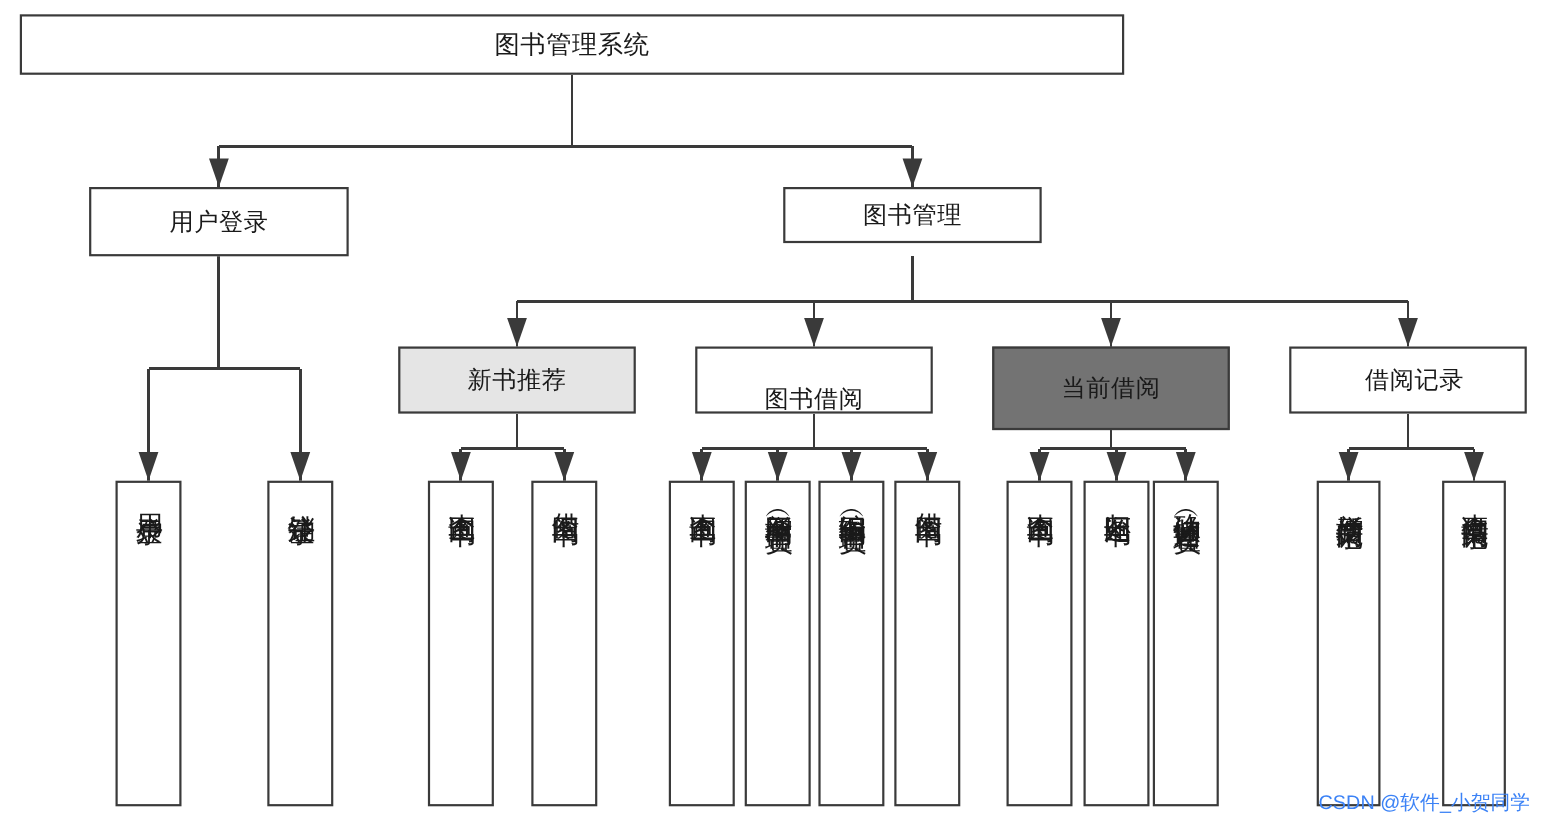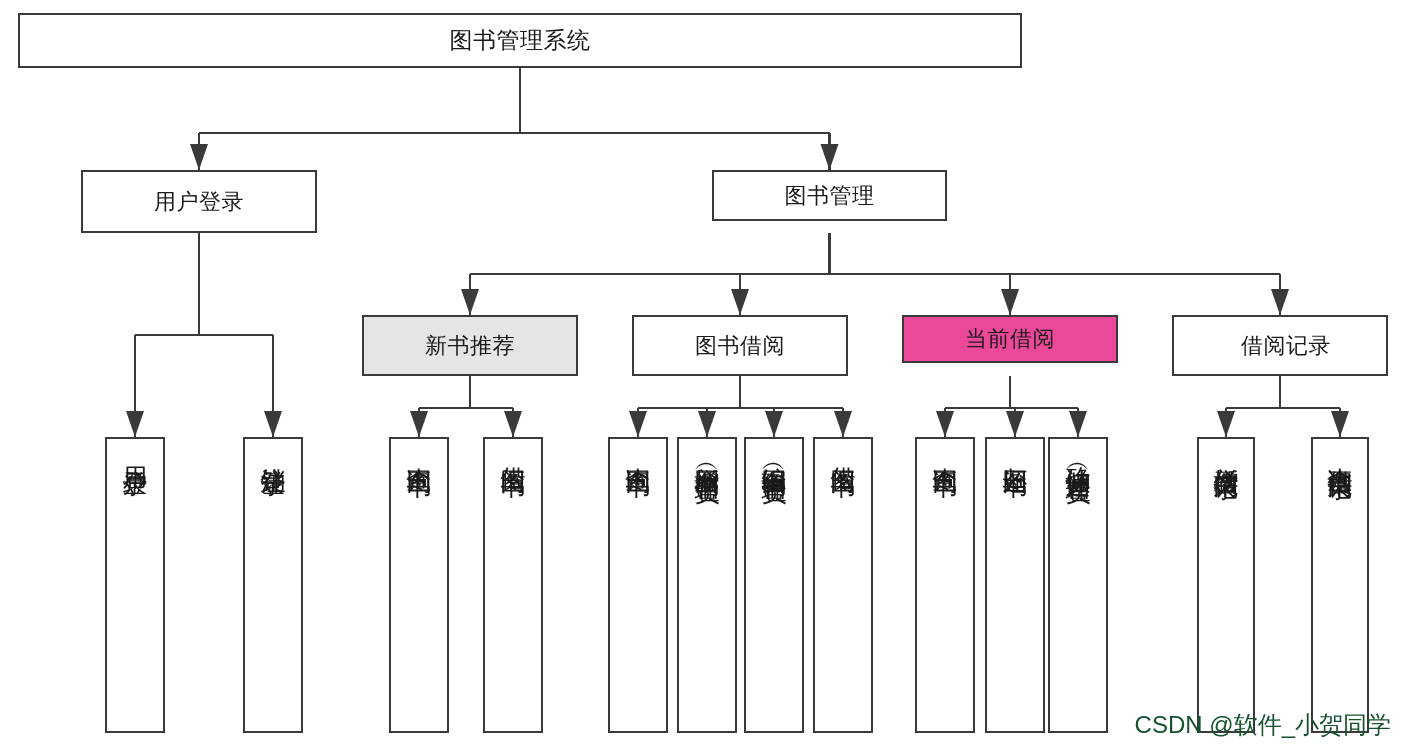--- a/index.html
+++ b/index.html
@@ -54,22 +54,22 @@
     text-orientation: upright;
     font-size: 25px;
     line-height: 1.0;
     letter-spacing: 2px;
   }
   .node.root .node-label { font-size: 23px; }
   .watermark {
     position: absolute;
     right: 14px;
     bottom: 6px;
-    font-size: 24px;
-    color: #14532d;
+    font-size: 18px;
+    color: #3b82f6;
     white-space: nowrap;
     font-family: "Liberation Sans", "DejaVu Sans", sans-serif;
     pointer-events: none;
   }
 </style>
 </head>
 <body>
 
 <div id="canvas">
   <svg id="wires" viewBox="0 0 1405 747" xmlns="http://www.w3.org/2000/svg">
@@ -132,24 +132,24 @@
       </div>
       <div class="node horizontal" style="left: 81px; top: 170px; width: 236px; height: 63px; border-color: rgb(58, 58, 58); background: rgb(255, 255, 255); color: rgb(26, 26, 26);">
         <span class="node-label">用户登录</span>
       </div>
       <div class="node horizontal" style="left: 712px; top: 170px; width: 235px; height: 51px; border-color: rgb(58, 58, 58); background: rgb(255, 255, 255); color: rgb(26, 26, 26);">
         <span class="node-label">图书管理</span>
       </div>
       <div class="node horizontal" style="left: 362px; top: 315px; width: 216px; height: 61px; border-color: rgb(58, 58, 58); background: #e5e5e5; color: rgb(26, 26, 26);">
         <span class="node-label">新书推荐</span>
       </div>
-      <div class="node horizontal" style="left: 632px; top: 315px; width: 216px; height: 61px; border-color: rgb(58, 58, 58); background: rgb(255, 255, 255); color: rgb(26, 26, 26);">
+      <div class="node horizontal" style="left: 632px; top: 315px; width: 216px; height: 61px; border-color: rgb(58, 58, 58); background: rgb(255, 255, 255); color: rgb(26, 26, 26); align-items: flex-end;">
         <span class="node-label">图书借阅</span>
       </div>
-      <div class="node horizontal" style="left: 902px; top: 315px; width: 216px; height: 48px; border-color: rgb(58, 58, 58); background: #ec4899; color: rgb(26, 26, 26);">
+      <div class="node horizontal" style="left: 902px; top: 315px; width: 216px; height: 76px; border-color: rgb(58, 58, 58); background: #737373; color: rgb(26, 26, 26);">
         <span class="node-label">当前借阅</span>
       </div>
       <div class="node horizontal" style="left: 1172px; top: 315px; width: 216px; height: 61px; border-color: rgb(58, 58, 58); background: rgb(255, 255, 255); color: rgb(26, 26, 26); padding-left: 12px;">
         <span class="node-label">借阅记录</span>
       </div>
       <div class="node vertical" style="left: 105px; top: 437px; width: 60px; height: 296px; border-color: rgb(58, 58, 58); background: rgb(255, 255, 255); color: rgb(26, 26, 26);">
         <span class="node-label">用户登录</span>
       </div>
       <div class="node vertical" style="left: 243px; top: 437px; width: 60px; height: 296px; border-color: rgb(58, 58, 58); background: rgb(255, 255, 255); color: rgb(26, 26, 26);">
         <span class="node-label">注销登录</span>

